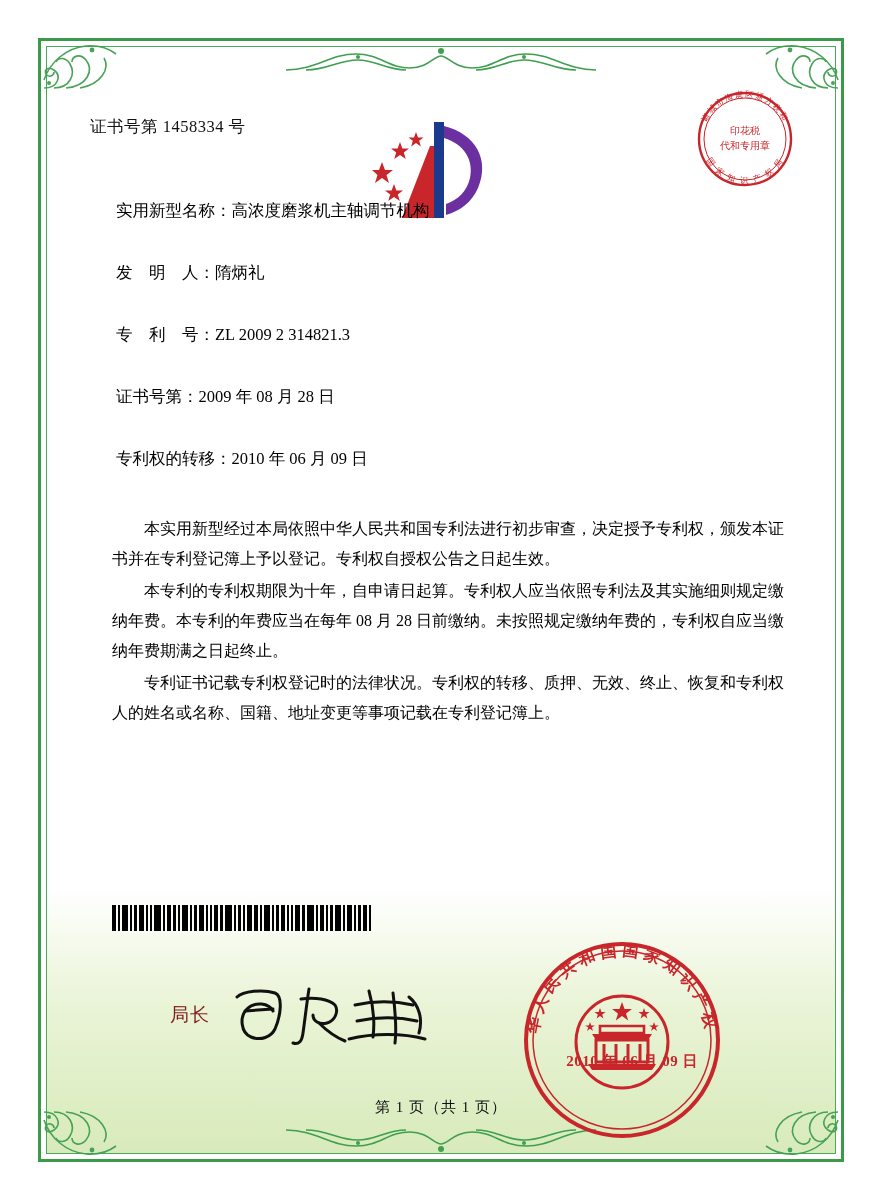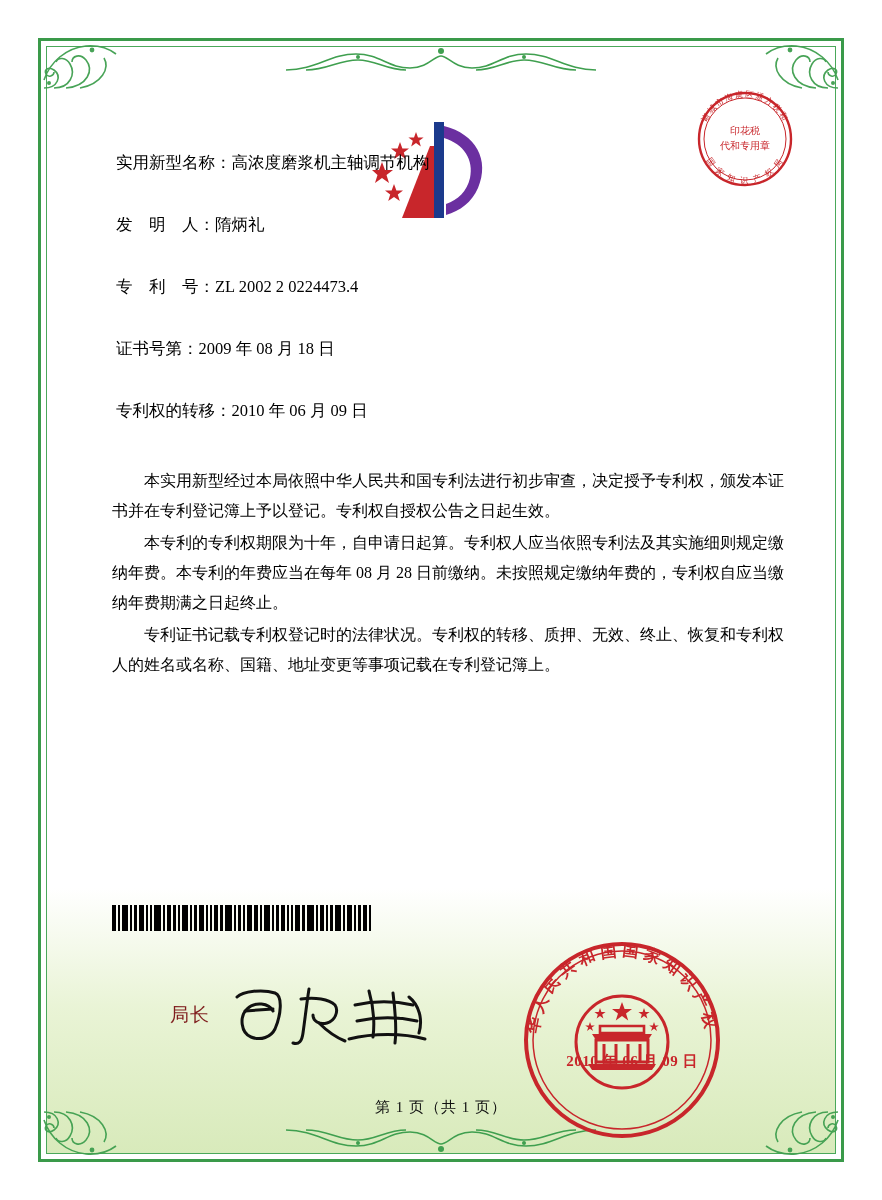--- a/index.html
+++ b/index.html
@@ -328,34 +328,35 @@
       </text>
       <text font-size="8.2" fill="#c8262b" font-family="'DejaVu Serif',serif" letter-spacing="1.6">
         <textPath href="#trArcBot" startOffset="50%" text-anchor="middle">国 家 知 识 产 权 局</textPath>
       </text>
       <text x="59" y="54" text-anchor="middle" font-size="10" fill="#c8262b" font-family="'DejaVu Serif',serif">印花税</text>
       <text x="59" y="69" text-anchor="middle" font-size="10" fill="#c8262b" font-family="'DejaVu Serif',serif">代和专用章</text>
     </svg>
   </div>
 
   <div class="content">
+    <div class="cert-no">证书号第 1458334 号</div>
 
 
     <div class="fields">
       <div class="field">
         <span class="lbl">实用新型名称：</span><span class="val">高浓度磨浆机主轴调节机构</span>
       </div>
       <div class="field">
         <span class="lbl">发　明　人：</span><span class="val">隋炳礼</span>
       </div>
       <div class="field">
-        <span class="lbl">专　利　号：</span><span class="val">ZL 2002 2 0224473.4</span>
+        <span class="lbl">专　利　号：</span><span class="val">ZL 2009 2 314821.3</span>
       </div>
       <div class="field">
-        <span class="lbl">证书号第：</span><span class="val">2009 年 08 月 18 日</span>
+        <span class="lbl">证书号第：</span><span class="val">2009 年 08 月 28 日</span>
       </div>
       <div class="field">
         <span class="lbl">专利权的转移：</span><span class="val">2010 年 06 月 09 日</span>
       </div>
     </div>
 
     <div class="paragraphs">
       <p class="para">本实用新型经过本局依照中华人民共和国专利法进行初步审查，决定授予专利权，颁发本证书并在专利登记簿上予以登记。专利权自授权公告之日起生效。</p>
       <p class="para">本专利的专利权期限为十年，自申请日起算。专利权人应当依照专利法及其实施细则规定缴纳年费。本专利的年费应当在每年 08 月 28 日前缴纳。未按照规定缴纳年费的，专利权自应当缴纳年费期满之日起终止。</p>
       <p class="para">专利证书记载专利权登记时的法律状况。专利权的转移、质押、无效、终止、恢复和专利权人的姓名或名称、国籍、地址变更等事项记载在专利登记簿上。</p>

